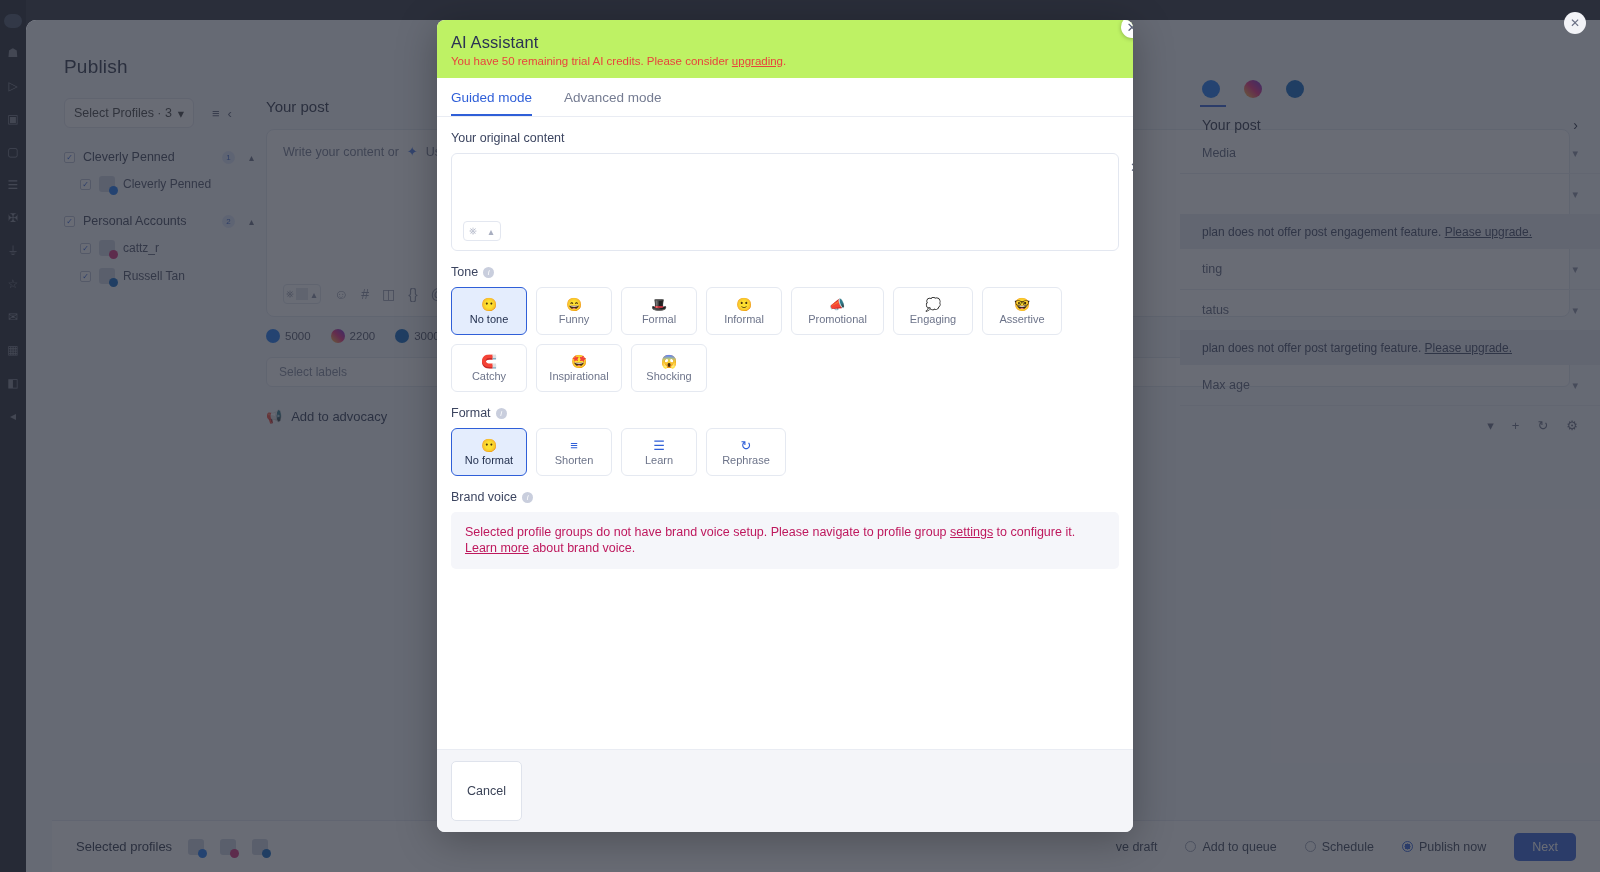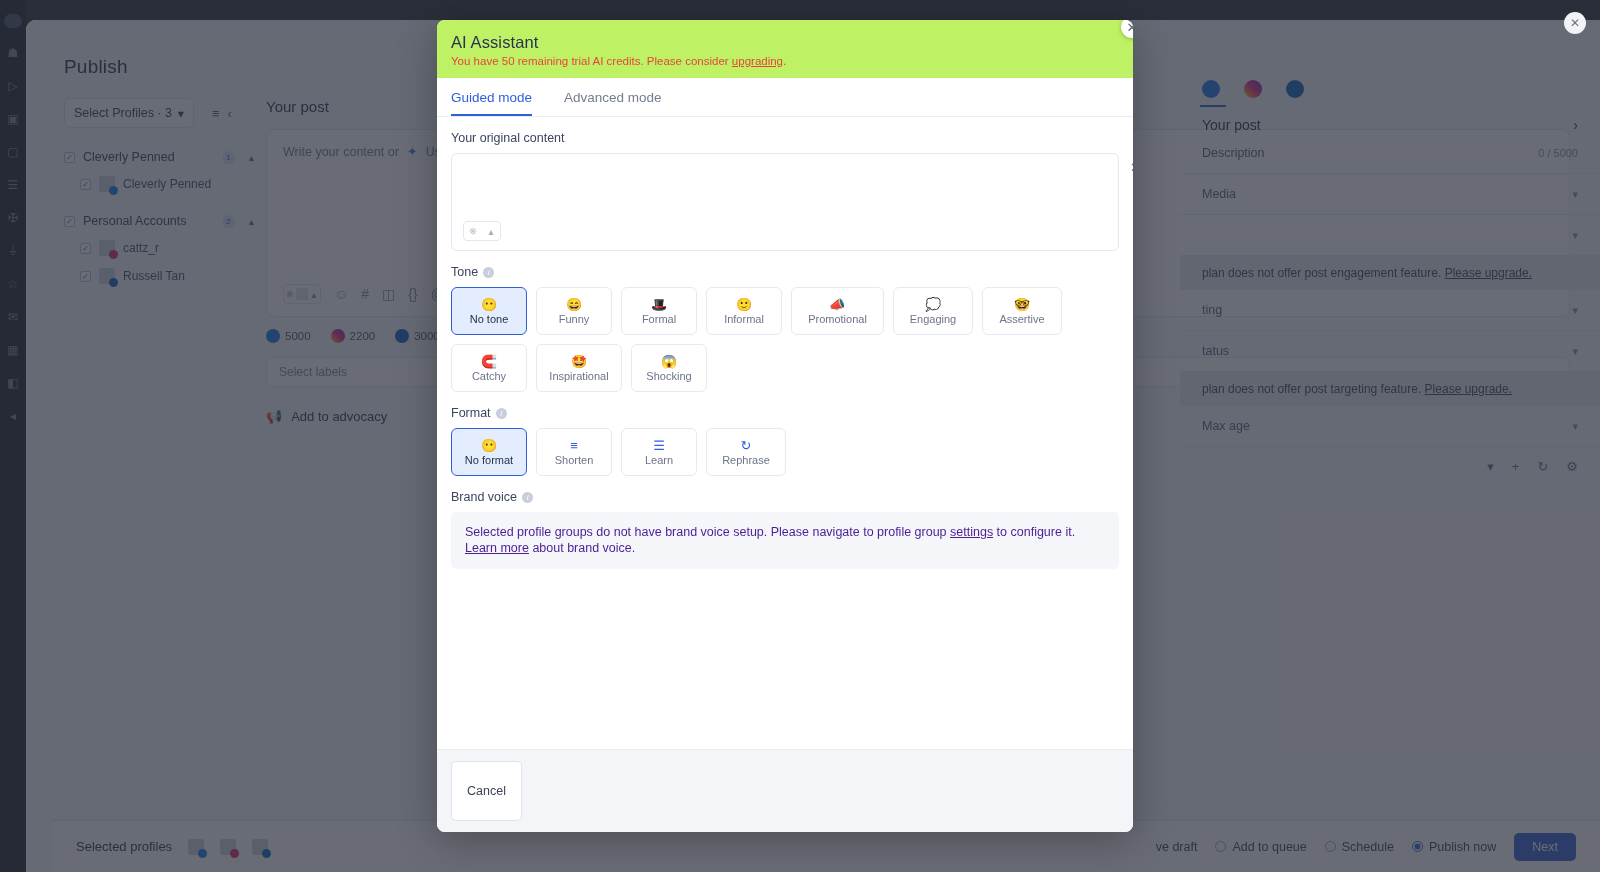--- a/index.html
+++ b/index.html
@@ -89,21 +89,21 @@
           border-bottom:1px solid #e7eaf1; padding:0 22px; font-size:12.5px; color:#5a6179; }
   .prow .ic { color:#8a90a4; font-size:11px; }
   .pbanner { background:#e8ebf2; padding: 10px 22px; font-size:12px; color:#3f4763; }
   .pbanner u { text-decoration: underline; }
   .toolrow { display:flex; align-items:center; gap:18px; justify-content:flex-end; padding: 12px 22px; color:#6a7085; font-size:13px;}
 
   
   .bottom-bar { position:absolute; left:26px; right:0; bottom:0; height:52px; background:#fff;
                 border-top:1px solid #e4e8f0; display:flex; align-items:center; padding:0 24px; }
   .sel-prof { font-size:13px; color:#2c3347; display:flex; align-items:center; gap:16px; }
-  .bb-right { margin-left:auto; display:flex; align-items:center; gap:18px; font-size:12.5px; color:#3b4357;}
+  .bb-right { margin-left:auto; display:flex; align-items:center; gap:28px; font-size:12.5px; color:#3b4357;}
   .radio { width:11px;height:11px;border-radius:50%;border:1.5px solid #9aa1b5; display:inline-block; vertical-align:-1px; margin-right:6px;}
   .radio.on { border-color:#2f5fd8; background: radial-gradient(#2f5fd8 0 45%, #fff 50%); }
   .next-btn { background:#2f5fd8; color:#fff; border-radius:5px; padding:7px 18px; font-size:12.5px; }
 
   .bg-close { position:absolute; right:14px; top:12px; width:22px;height:22px;border-radius:50%;
               background:#f2f3f7; color:#6a7085; display:flex;align-items:center;justify-content:center; font-size:12px; z-index:45;}
 
   
   .modal {
     position: absolute; left: 437px; top: 20px; width: 696px; height: 812px;
@@ -145,21 +145,21 @@
   .chip .lbl { font-size:11px; color:#6d748a; }
   .chip.sel { border:1.5px solid #2f5fd8; background:#e4edfd; }
   .chip.sel .lbl { color:#24314f; }
   .chip.w-prom { width: 93px; }
   .chip.w-eng  { width: 80px; }
   .chip.w-ass  { width: 80px; }
   .chip.w-insp { width: 86px; }
 
   .fmt-ico { font-size:13px; color:#2f5fd8; line-height:13px; }
 
-  .bv-box { background:#f5f6fa; border-radius:5px; padding: 12px 14px; font-size:12.5px; color:#4c1d95; line-height:1.3;}
+  .bv-box { background:#f5f6fa; border-radius:5px; padding: 12px 14px; font-size:12.5px; color:#be185d; line-height:1.3;}
   .bv-box u { text-decoration: underline; }
 
   .modal-footer { background:#f4f5f9; padding: 11px 14px; border-top:1px solid #e9ecf3; }
   .cancel-btn { background:#fff; border:1px solid #dfe3ec; border-radius:5px; padding:22px 15px; font-size:12.5px; color:#3b4357; }
 
   .mt14 { margin-top:14px; }
 </style>
 </head>
 <body>
 
@@ -266,24 +266,20 @@
         <span class="soc fb"></span>
         <span class="soc ig"></span>
         <span class="soc li"></span>
       </div>
       <div class="soc-underline"></div>
       <div class="prev-hdr">
         <span>Your post</span>
         <span>›</span>
       </div>
       <div class="prow">
-        <span>Description</span>
-        <span class="ic">0 / 5000</span>
-      </div>
-      <div class="prow">
         <span>Media</span>
         <span class="ic">▾</span>
       </div>
       <div class="prow">
         <span></span>
         <span class="ic">▾</span>
       </div>
       <div class="pbanner">
         <span>plan does not offer post engagement feature.</span>
         <u>Please upgrade.</u>

